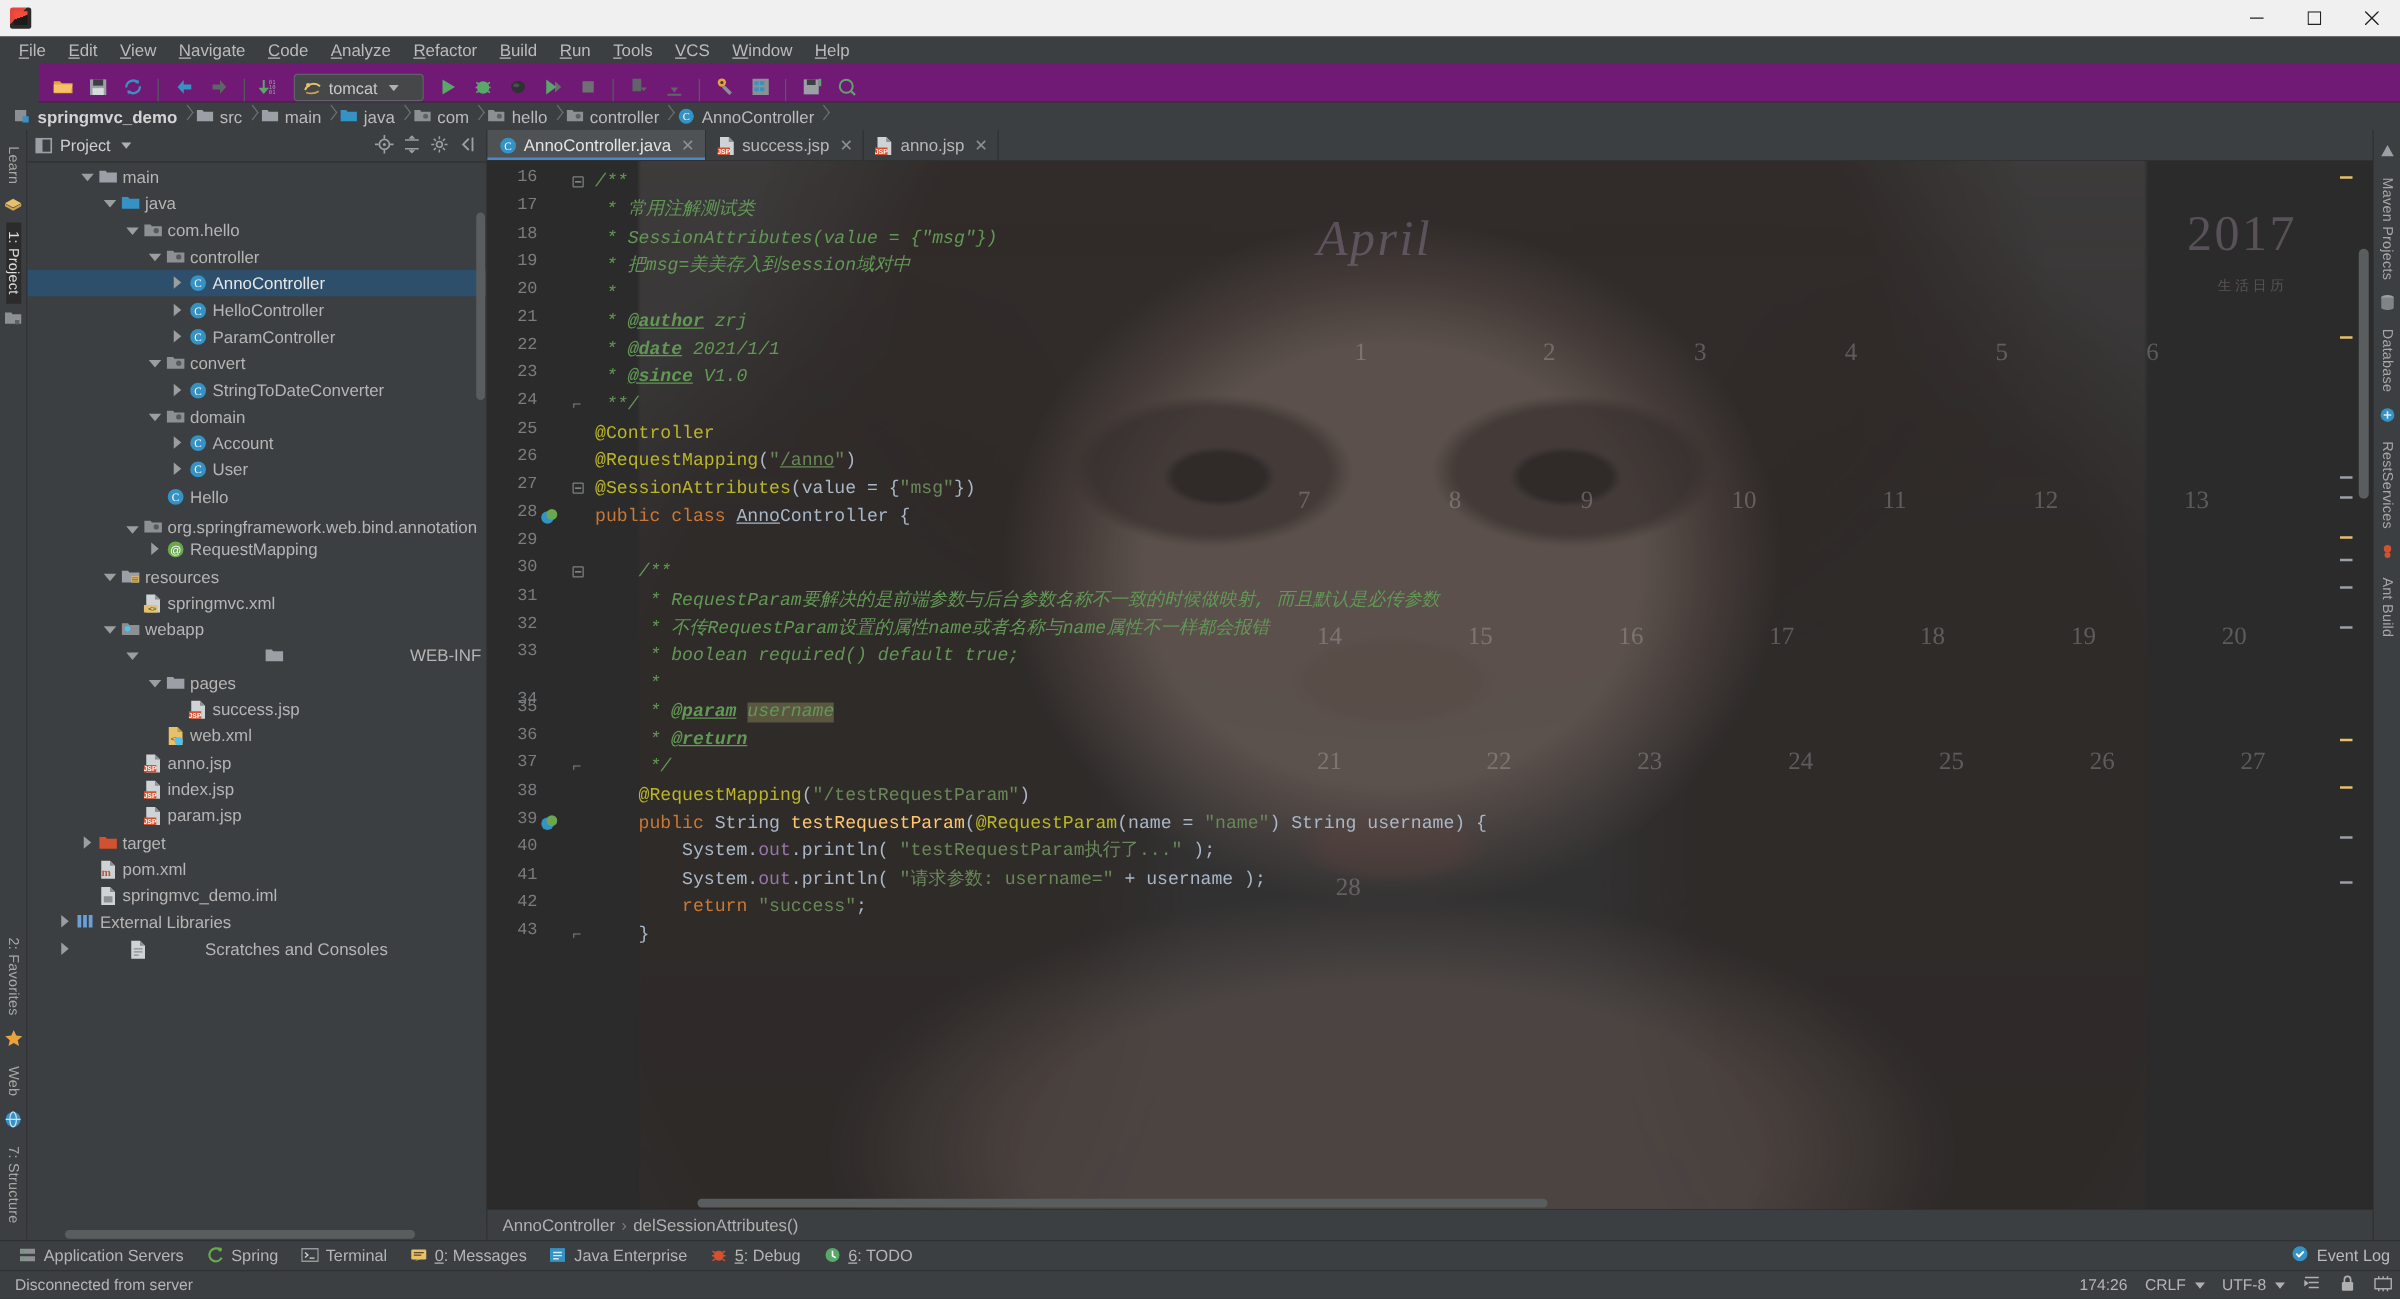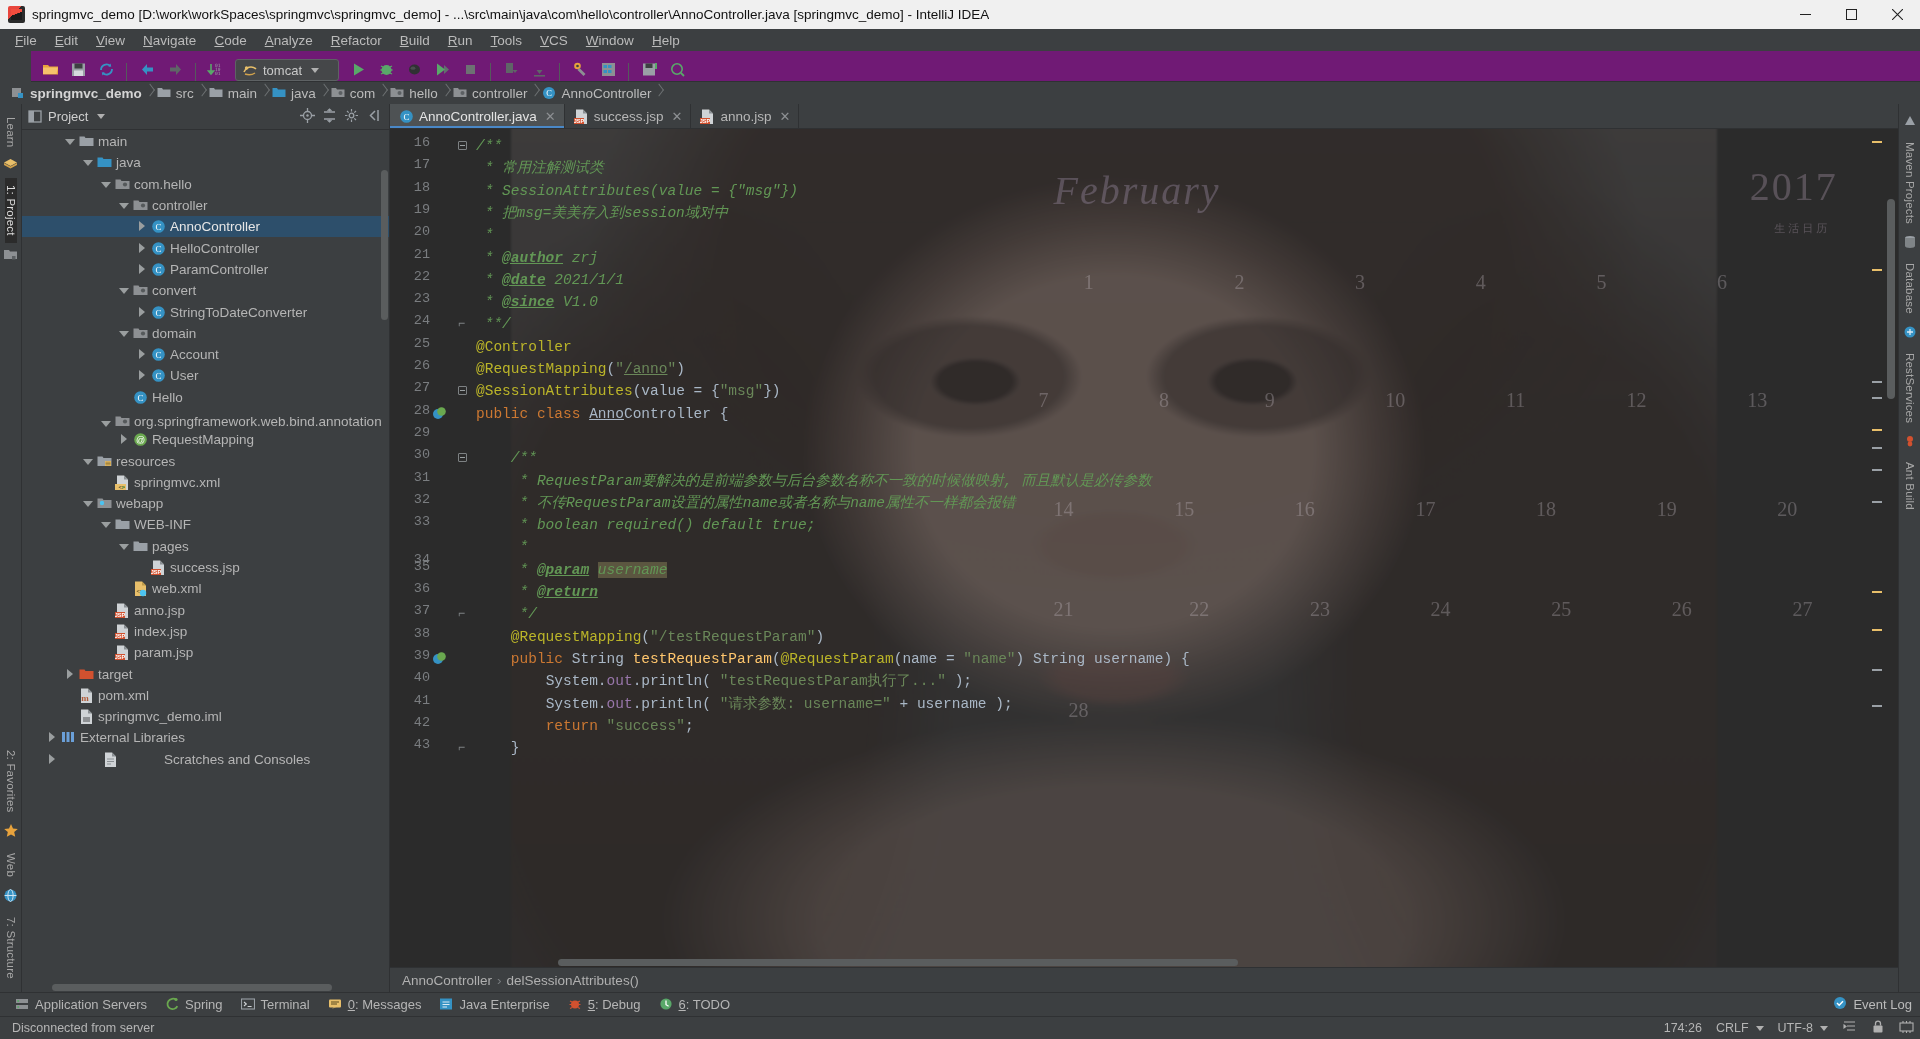--- a/index.html
+++ b/index.html
@@ -175,21 +175,20 @@
 
   .u { text-decoration:underline; }
 </style>
 </head>
 <body>
 
 <div class="app">
 
   <div class="titlebar">
     <span class="tb-icon"></span>
-    <span class="tb-title">springmvc_demo [D:\work\workSpaces\springmvc\springmvc_demo] - ...\src\main\java\com\hello\controller\AnnoController.java [springmvc_demo] - IntelliJ IDEA</span>
     <div class="win-ctrls">
       <div class="win-btn">
         <svg width="11" height="11" viewBox="0 0 11 11">
             <rect x="0" y="5" width="11" height="1" fill="#222"></rect>
           </svg>
       </div>
       <div class="win-btn">
         <svg width="11" height="11" viewBox="0 0 11 11">
             <rect x="0.5" y="0.5" width="10" height="10" fill="none" stroke="#222"></rect>
           </svg>
@@ -625,21 +624,21 @@
             <span>springmvc.xml</span>
           </div>
           <div class="tnode" style="padding-left: 60px;">
             <span class="twist down"></span>
             <span class="ic"><svg width="15" height="14" viewBox="0 0 15 14">
                 <path d="M0.5 2.5h5l1 1.5h8V12h-14z" fill="#8d9093"></path>
                 <circle cx="5" cy="7" r="2.2" fill="#4cc3f0"></circle>
               </svg></span>
             <span>webapp</span>
           </div>
-          <div class="tnode" style="padding-left: 78px;">
+          <div class="tnode" style="padding-left: 78px; justify-content: space-between;">
             <span class="twist down"></span>
             <span class="ic"><svg width="15" height="14" viewBox="0 0 15 14">
                 <path d="M0.5 2.5h5l1 1.5h8V12h-14z" fill="#9aa0a6"></path>
               </svg></span>
             <span>WEB-INF</span>
           </div>
           <div class="tnode" style="padding-left: 96px;">
             <span class="twist down"></span>
             <span class="ic"><svg width="15" height="14" viewBox="0 0 15 14">
                 <path d="M0.5 2.5h5l1 1.5h8V12h-14z" fill="#9aa0a6"></path>
@@ -775,21 +774,21 @@
             <span>anno.jsp</span>
             <span class="x">✕</span>
           </div>
         </div>
 
       <div class="ed-body">
 
         <div class="wallpaper">
           <div class="wp-img"></div>
           <div class="wp-tint"></div>
-          <div class="wp-text wp-big1">February</div>
+          <div class="wp-text wp-big1">April</div>
           <div class="wp-text wp-big2">2017</div>
           <div class="wp-text wp-sub">生活日历</div>
           <div id="calnums">
               <div class="wp-cal" style="left: 46%; top: 17%;">1</div>
               <div class="wp-cal" style="left: 56%; top: 17%;">2</div>
               <div class="wp-cal" style="left: 64%; top: 17%;">3</div>
               <div class="wp-cal" style="left: 72%; top: 17%;">4</div>
               <div class="wp-cal" style="left: 80%; top: 17%;">5</div>
               <div class="wp-cal" style="left: 88%; top: 17%;">6</div>
               <div class="wp-cal" style="left: 43%; top: 31%;">7</div>

